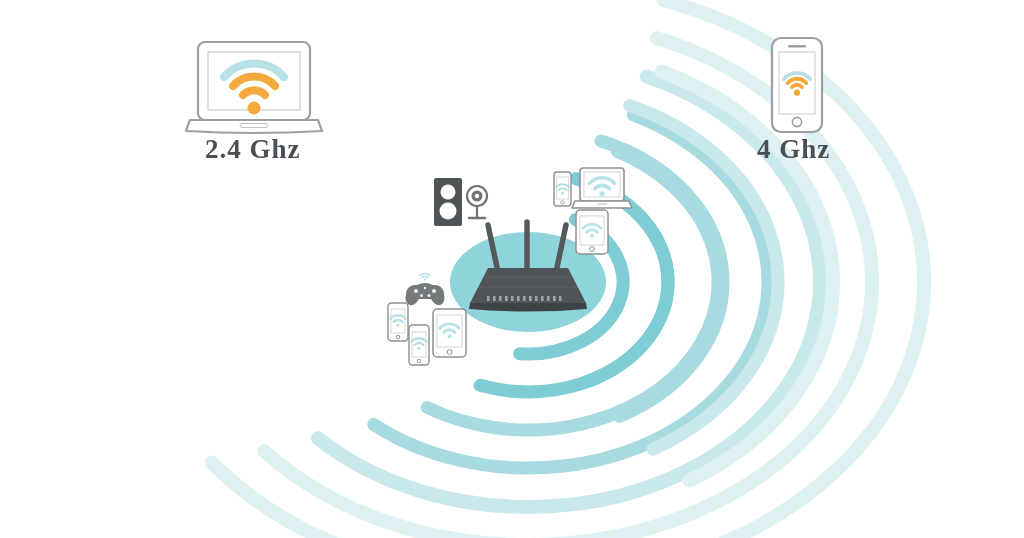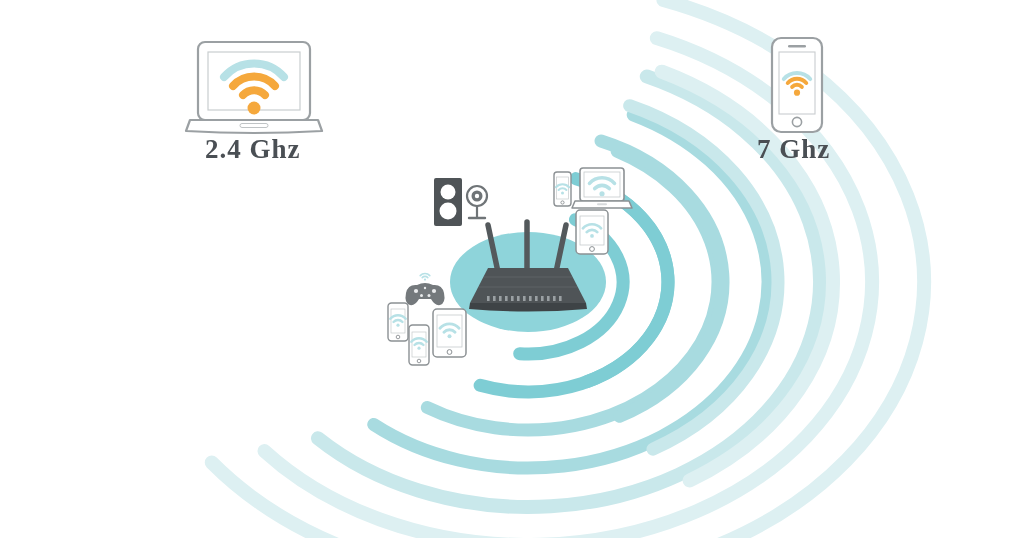--- a/index.html
+++ b/index.html
@@ -192,15 +192,15 @@
         <path d="M-21,0 A28,28 0 0 1 21,0" fill="none" stroke="#f5a83c" stroke-width="9" stroke-linecap="round"></path>
         <path d="M-11,9 A15,15 0 0 1 11,9" fill="none" stroke="#f5a83c" stroke-width="9" stroke-linecap="round"></path>
         <circle cx="0" cy="22" r="7" fill="#f5a83c"></circle>
       </g>
       <circle cx="797" cy="122" r="4.6" fill="none" stroke="#9ba0a3" stroke-width="1.6"></circle>
     </g>
 
   </svg>
 
   <div class="label" id="label-24">2.4 Ghz</div>
-  <div class="label" id="label-5">7 Ghz</div>
+  <div class="label" id="label-5">4 Ghz</div>
 
 </div>
 
 </body></html>

